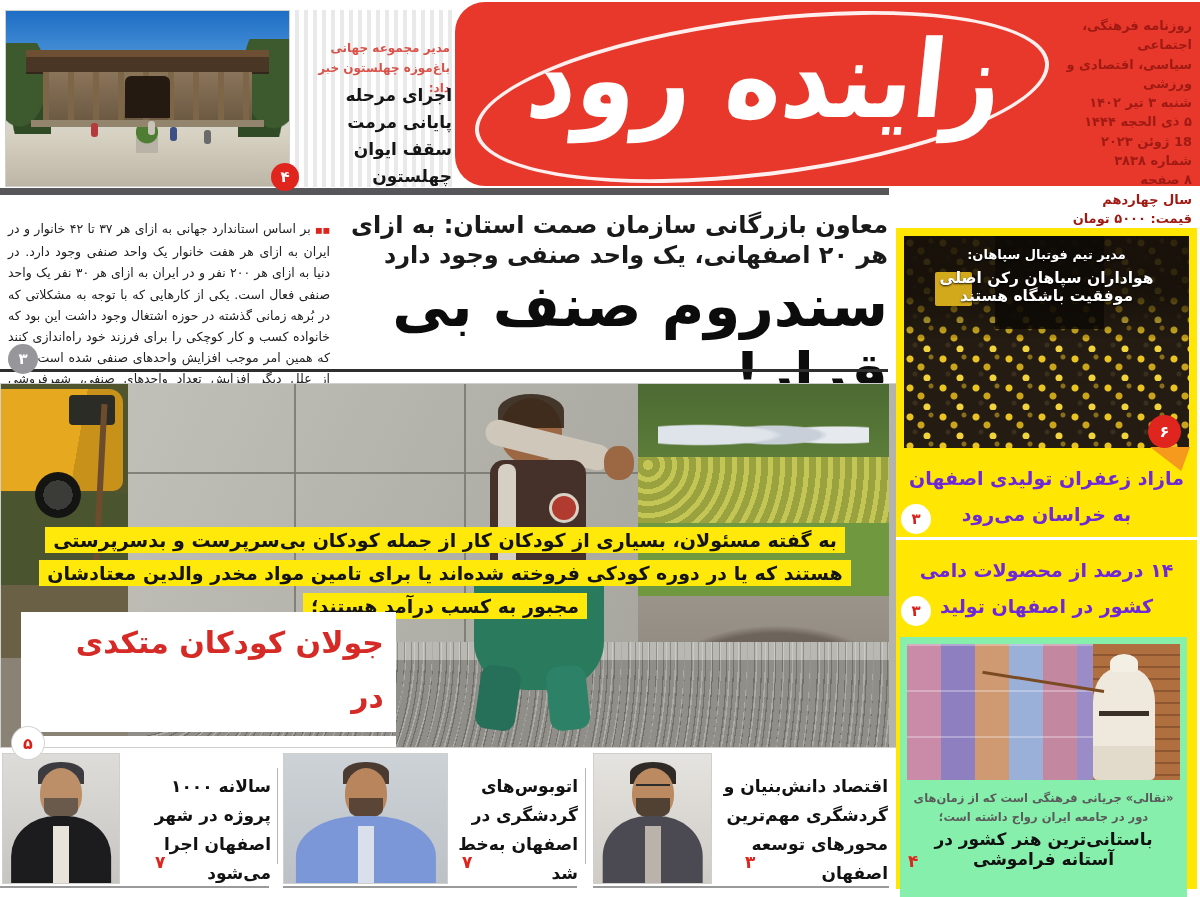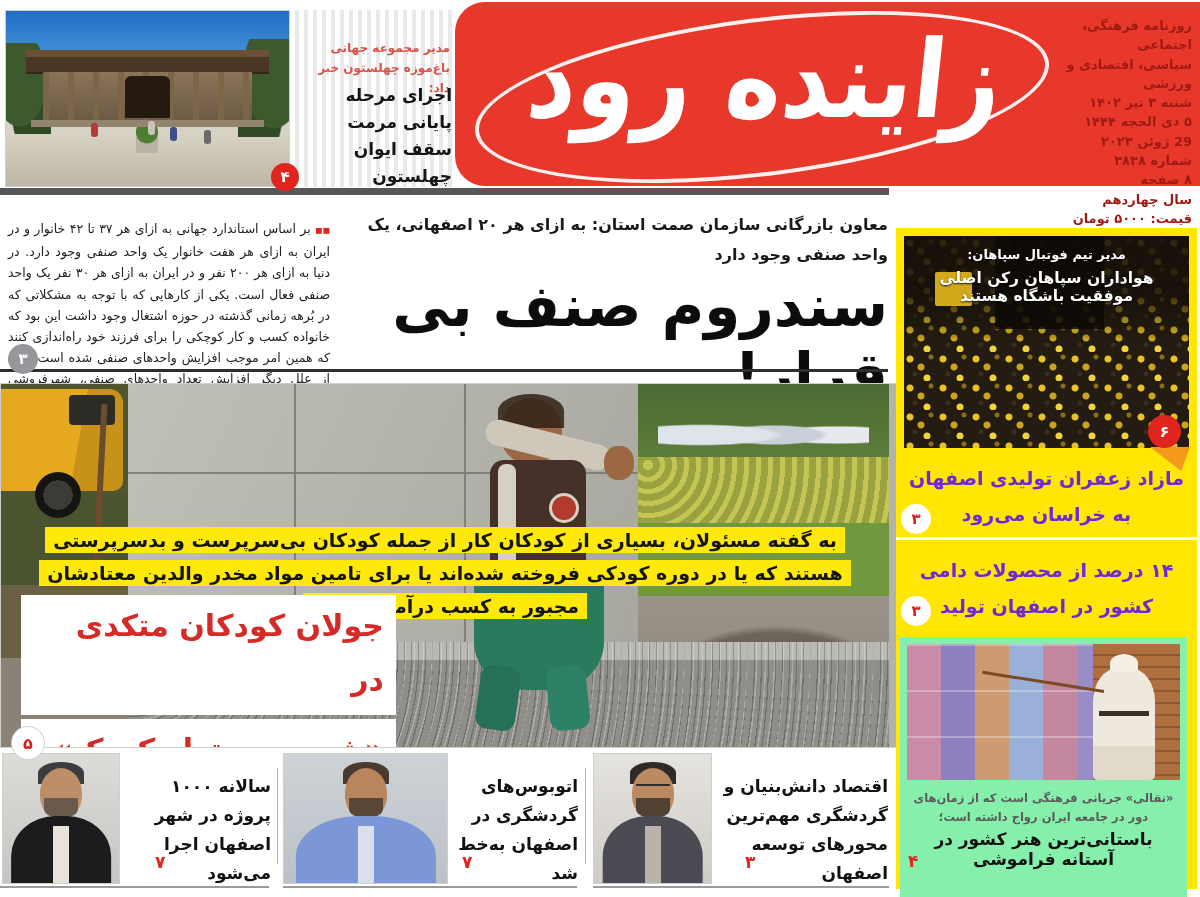--- a/index.html
+++ b/index.html
@@ -37,21 +37,21 @@
   .badge{display:flex;align-items:center;justify-content:center;border-radius:50%;font-weight:bold;}
   .badge.red{background:#e0251f;color:#fff;}
   .badge.white{background:#ffffff;color:#d91f1a;}
   .badge.gray{background:#97979b;color:#fff;}
 
   .top-gray-bar{left:0;top:188px;width:889px;height:7px;background:#57575a;}
 
   
   .lead-body{left:8px;top:218px;width:322px;font-size:12.5px;line-height:21.2px;color:#222;text-align:justify;}
   .lead-body .sq{color:#e0251f;font-size:9px;letter-spacing:2px;}
-  .lead-kicker{left:340px;top:210px;width:548px;font-size:16px;font-weight:bold;color:#1a1a1a;line-height:30px;}
+  .lead-kicker{left:340px;top:210px;width:548px;font-size:24px;font-weight:bold;color:#1a1a1a;line-height:30px;}
   .lead-headline{left:340px;top:272px;width:548px;font-size:58px;font-weight:bold;color:#0c0c0c;letter-spacing:-1px;}
   .headline-rule{left:0;top:369px;width:888px;height:3px;background:#2e2e2e;}
 
   
   .main-photo{left:0;top:383px;width:1056px;height:365px;background:#b3b3ac;padding-left:44px;}
   .mp-wall{position:absolute;left:127px;top:0;width:510px;height:278px;background:linear-gradient(90deg,rgba(0,0,0,0) 0 166px,rgba(120,120,112,.85) 166px 168px,rgba(0,0,0,0) 168px 336px,rgba(120,120,112,.85) 336px 338px,rgba(0,0,0,0) 338px),linear-gradient(180deg,rgba(0,0,0,0) 0 88px,rgba(120,120,112,.85) 88px 90px,rgba(0,0,0,0) 90px),linear-gradient(115deg,#c0c0b8,#a7a79f);}
   .mp-left-green{position:absolute;left:0;top:0;width:130px;height:365px;background:linear-gradient(180deg,#51552f 0 30%,#4a5530 30% 55%,#6a6046 55% 75%,#8a8274 75%);}
   .mp-taxi{position:absolute;left:0;top:5px;width:122px;height:102px;background:linear-gradient(100deg,#e5a81e 0 62%,#c8911a 62%);border-radius:0 14px 10px 0;}
   .mp-taxi:before{content:"";position:absolute;right:8px;top:6px;width:46px;height:30px;background:#2c2c26;border-radius:4px;}
   .mp-wheel{position:absolute;left:34px;top:88px;width:46px;height:46px;background:radial-gradient(circle,#3b3b38 0 45%,#141412 45% 100%);border-radius:50%;}
@@ -72,21 +72,21 @@
   .child .hand{position:absolute;left:148px;top:48px;width:30px;height:34px;background:#9c6844;border-radius:45%;}
   .child .torso{position:absolute;left:34px;top:62px;width:96px;height:118px;background:#46302a;border-radius:14px 14px 8px 8px;}
   .child .torso:before{content:"";position:absolute;left:8px;top:4px;width:18px;height:104px;background:#d6cfc4;border-radius:8px;}
   .child .torso:after{content:"";position:absolute;right:10px;top:36px;width:24px;height:24px;background:#b23b2f;border-radius:50%;box-shadow:0 0 0 3px #d8d2c6;}
   .child .pants{position:absolute;left:18px;top:172px;width:130px;height:120px;background:#2a7a5e;border-radius:16px 16px 40% 40%;}
   .child .legL{position:absolute;left:22px;top:268px;width:40px;height:64px;background:#26705a;border-radius:12px;transform:rotate(8deg);}
   .child .legR{position:absolute;left:92px;top:268px;width:40px;height:64px;background:#2d8166;border-radius:12px;transform:rotate(-6deg);}
 
   .photo-kicker{left:24px;top:140px;width:840px;text-align:center;font-size:19px;font-weight:bold;line-height:33px;color:#141414;}
   .photo-kicker span{background:#ffe90a;padding:2px 8px;box-decoration-break:clone;-webkit-box-decoration-break:clone;}
-  .photo-headline{left:20px;top:207px;width:375px;text-align:right;line-height:54px;}
+  .photo-headline{left:20px;top:224px;width:375px;text-align:right;line-height:54px;}
   .photo-headline span{display:inline-block;background:#ffffff;color:#d52a25;font-size:30px;font-weight:bold;padding:4px 12px 8px;margin-top:4px;}
 
   
   .side-box{left:896px;top:228px;width:301px;height:661px;background:#ffe603;}
   .crowd{position:absolute;left:8px;top:8px;width:285px;height:212px;background-color:#241c12;
     background-image:
       radial-gradient(circle 4px at 6px 7px,#e8c322 0 3px,transparent 4px),
       radial-gradient(circle 4px at 17px 15px,#caa41a 0 3px,transparent 4px),
       radial-gradient(circle 3px at 27px 5px,#8a6f1a 0 2px,transparent 3px),
       radial-gradient(circle 3px at 11px 22px,#3a2e1d 0 2px,transparent 3px),
@@ -154,21 +154,21 @@
   <div class="abs badge red" style="left:271px;top:163px;width:28px;height:28px;font-size:15px;z-index:5;">۴</div>
 
   <div class="abs red-block">
     <div class="logo-ring"></div>
     <div class="logo-text rtl">زاینده رود</div>
     <div class="mast-info rtl">
       <div>روزنامه فرهنگی، اجتماعی</div>
       <div>سیاسی، اقتصادی و ورزشی</div>
       <div>شنبه ۳ تیر ۱۴۰۲</div>
       <div>۵ ذی الحجه ۱۴۴۴</div>
-      <div>29 ژوئن ۲۰۲۳</div>
+      <div>18 ژوئن ۲۰۲۳</div>
       <div>شماره ۳۸۳۸</div>
       <div>۸ صفحه</div>
       <div>سال چهاردهم</div>
       <div>قیمت: ۵۰۰۰ تومان</div>
     </div>
   </div>
 
   <div class="abs top-gray-bar"></div>
 
   <div class="abs lead-body rtl">

